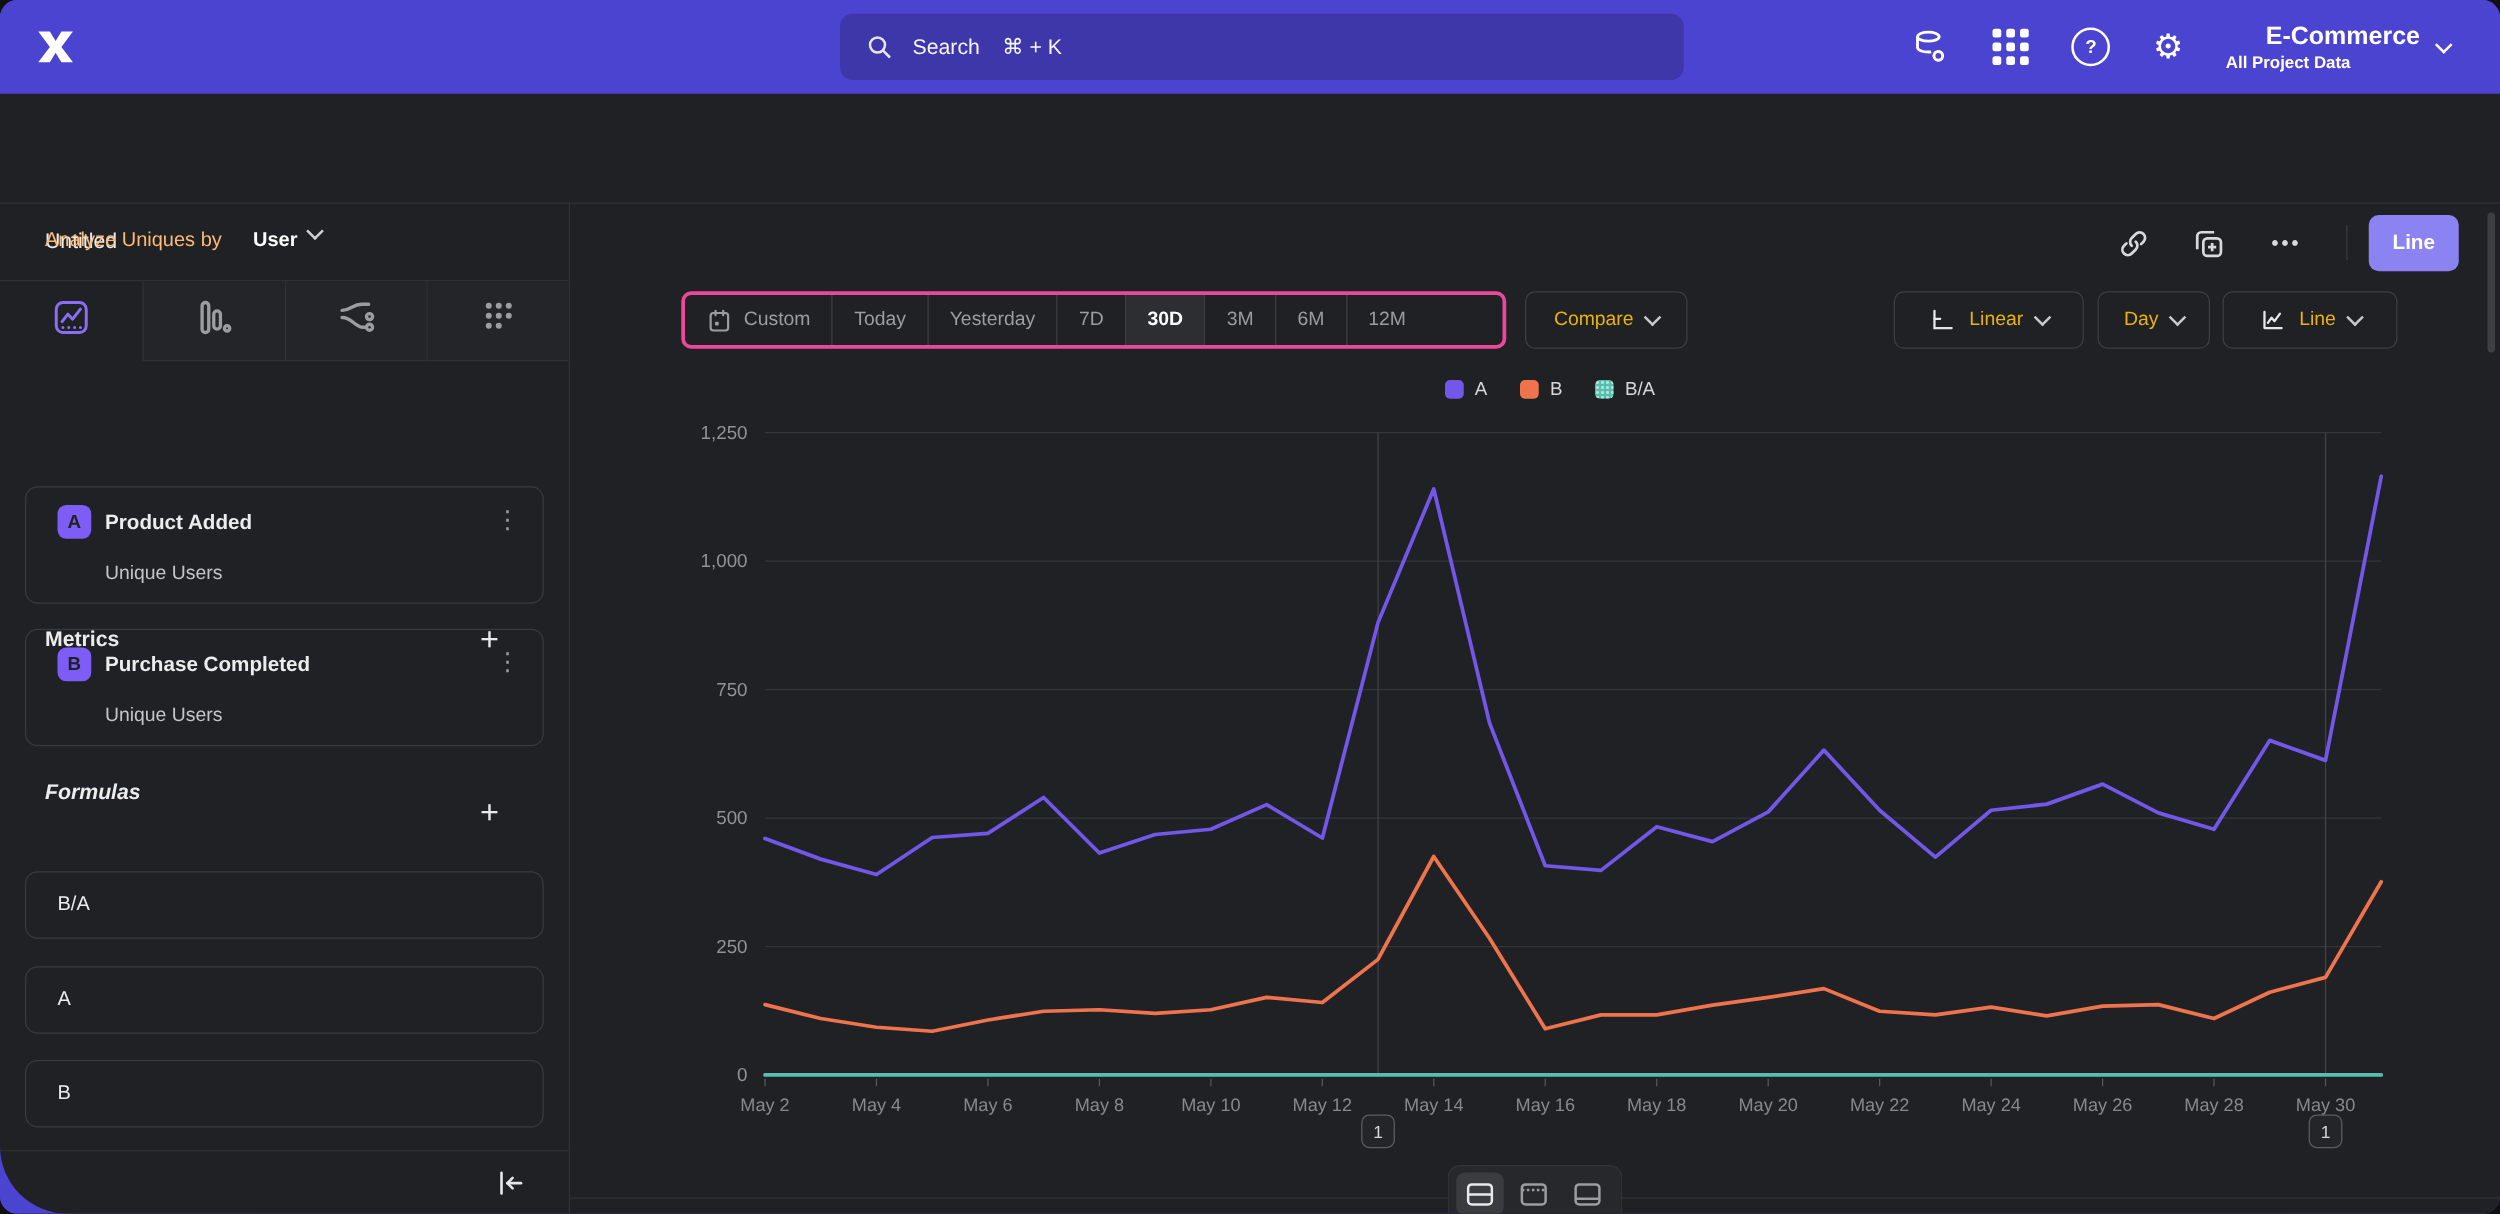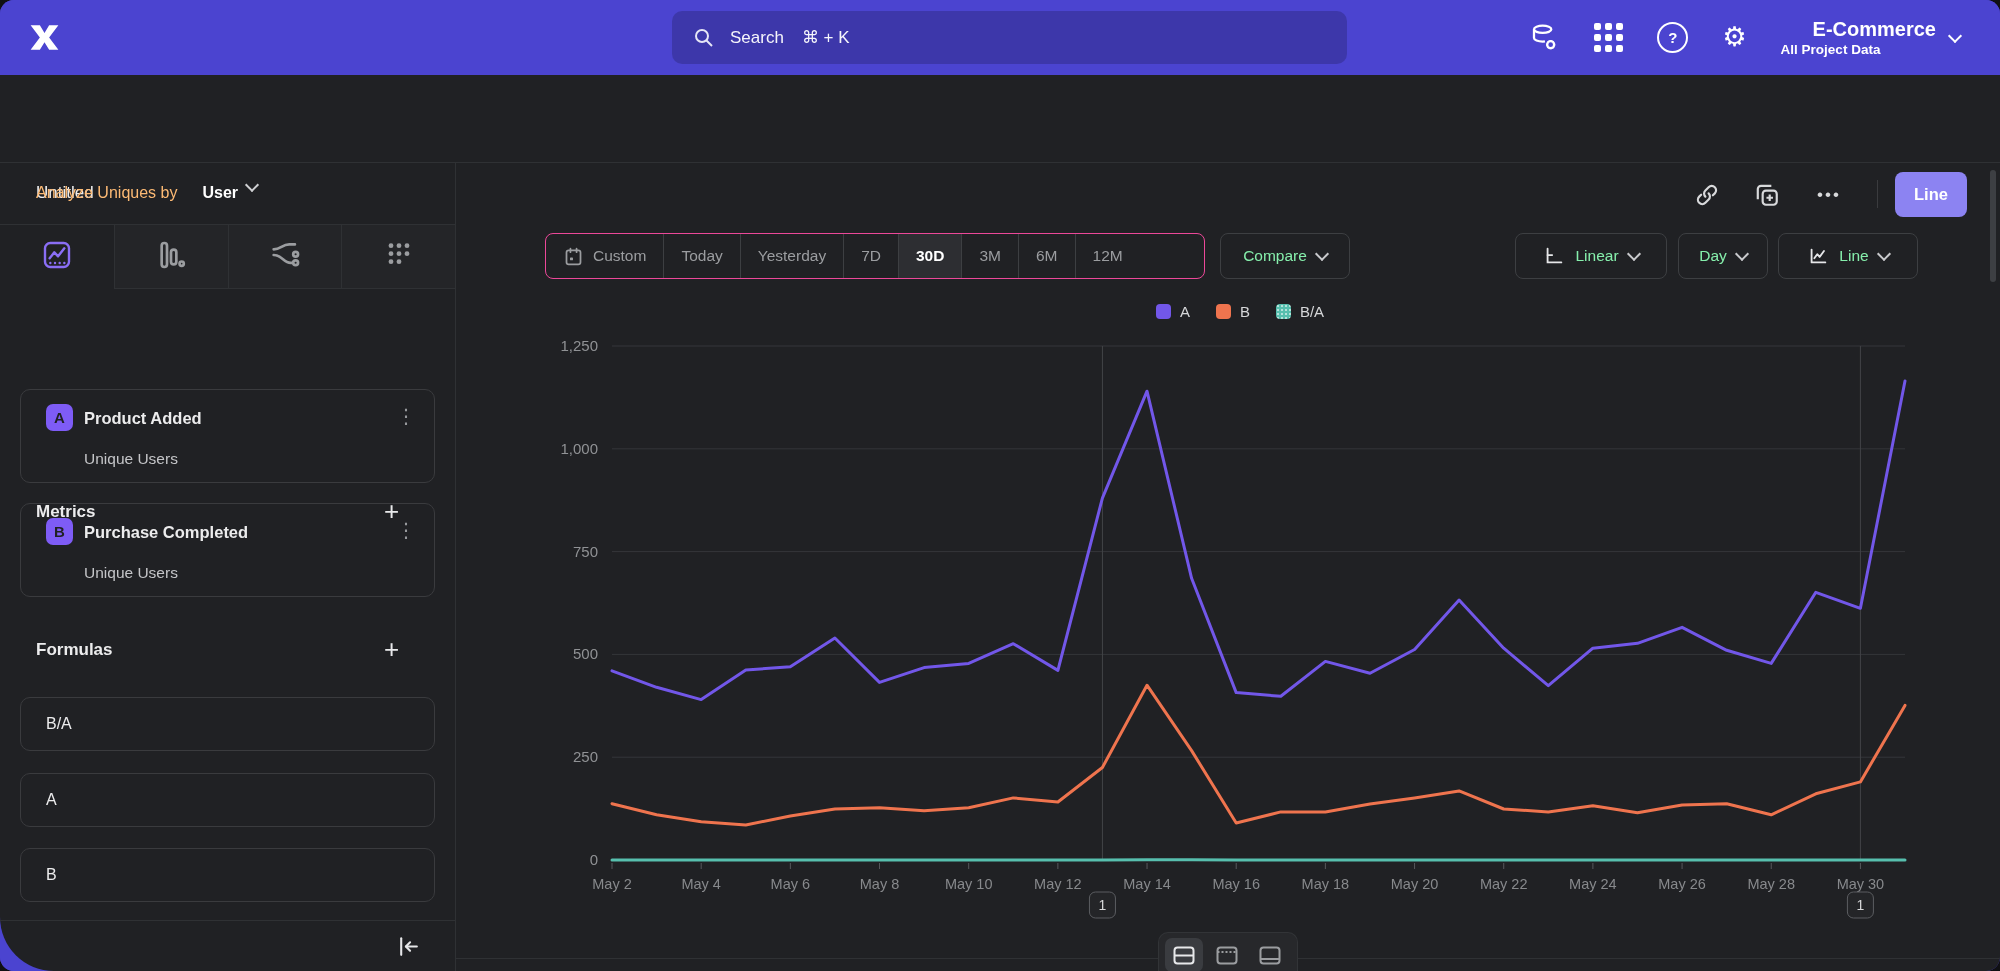--- a/index.html
+++ b/index.html
@@ -41,22 +41,22 @@
   .plus-btn{color:#e8e9eb;font-size:26px;font-weight:300;line-height:22px;cursor:pointer;}
   .card{left:20px;width:415px;border:1px solid #3a3b3e;border-radius:10px;box-sizing:border-box;}
   .badge{width:27px;height:27px;border-radius:7px;background:#7E5CF6;color:#202124;font-size:15px;font-weight:bold;display:flex;align-items:center;justify-content:center;}
   .metric-name{color:#ececed;font-size:16.5px;font-weight:bold;}
   .metric-sub{color:#c4c5c8;font-size:15.5px;}
   .kebab{color:#97999c;font-size:20px;line-height:1;cursor:pointer;}
   .formula-label{color:#ececed;font-size:16px;}
   #sidebar-bottom{left:0;top:758px;width:455px;height:51px;border-top:1px solid #2f3134;display:flex;align-items:center;justify-content:flex-end;padding-right:34px;box-sizing:border-box;}
   #corner-purple{left:0;top:915px;width:58px;height:56px;}
   
-  .btn{border:1px solid #3d3f42;border-radius:8px;background:transparent;color:#86efac;font-size:15.5px;display:flex;align-items:center;justify-content:center;gap:10px;cursor:pointer;box-sizing:border-box;font-family:inherit;}
-  #range-control{left:545px;top:233px;width:660px;height:46px;border:1px solid #ec4899;border-radius:8px;display:flex;box-sizing:border-box;overflow:hidden;}
+  .btn{border:1px solid #3d3f42;border-radius:8px;background:transparent;color:#eab308;font-size:15.5px;display:flex;align-items:center;justify-content:center;gap:10px;cursor:pointer;box-sizing:border-box;font-family:inherit;}
+  #range-control{left:545px;top:233px;width:660px;height:46px;border:3px solid #ec4899;border-radius:8px;display:flex;box-sizing:border-box;overflow:hidden;}
   .seg{display:flex;align-items:center;justify-content:center;gap:9px;color:#9b9da0;font-size:15.5px;border-left:1px solid #3d3f42;cursor:pointer;padding:0 17px;white-space:nowrap;}
   .seg.first{border-left:none;}
   .seg.selected{background:#2d2e32;color:#fff;font-weight:bold;}
   
   #legend{left:1015px;top:303px;width:450px;display:flex;justify-content:center;gap:26px;align-items:center;}
   .legend-item{display:flex;align-items:center;gap:9px;color:#d6d7d9;font-size:15px;}
   .swatch{width:15px;height:15px;border-radius:4px;}
   .swatch.dotted{background-image:radial-gradient(circle,rgba(255,255,255,0.55) 1px,transparent 1.4px);background-size:4px 4px;}
   #chart-svg{left:550px;top:335px;}
   svg text{font-family:"Liberation Sans","DejaVu Sans",sans-serif;}
@@ -209,21 +209,21 @@
       <div class="abs kebab" style="left:375px;top:16px;">⋮</div>
       <div class="abs metric-sub" style="left:63px;top:60px;">Unique Users</div>
     </div>
     <div class="card abs" style="top:341px;height:94px;">
       <div class="abs badge" style="left:25px;top:14px;">B</div>
       <div class="abs metric-name" style="left:63px;top:19px;">Purchase Completed</div>
       <div class="abs kebab" style="left:375px;top:16px;">⋮</div>
       <div class="abs metric-sub" style="left:63px;top:60px;">Unique Users</div>
     </div>
 
-    <div class="abs side-heading" style="left:36px;top:478px;">Formulas</div>
+    <div class="abs side-heading" style="left:36px;top:462px;font-style:italic;">Formulas</div>
     <div class="abs plus-btn" style="left:384px;top:476px;">+</div>
 
     <div class="card abs" style="top:535px;height:54px;display:flex;align-items:center;padding-left:25px;">
       <span class="formula-label">B/A</span>
     </div>
     <div class="card abs" style="top:611px;height:54px;display:flex;align-items:center;padding-left:25px;">
       <span class="formula-label">A</span>
     </div>
     <div class="card abs" style="top:686px;height:54px;display:flex;align-items:center;padding-left:25px;">
       <span class="formula-label">B</span>

